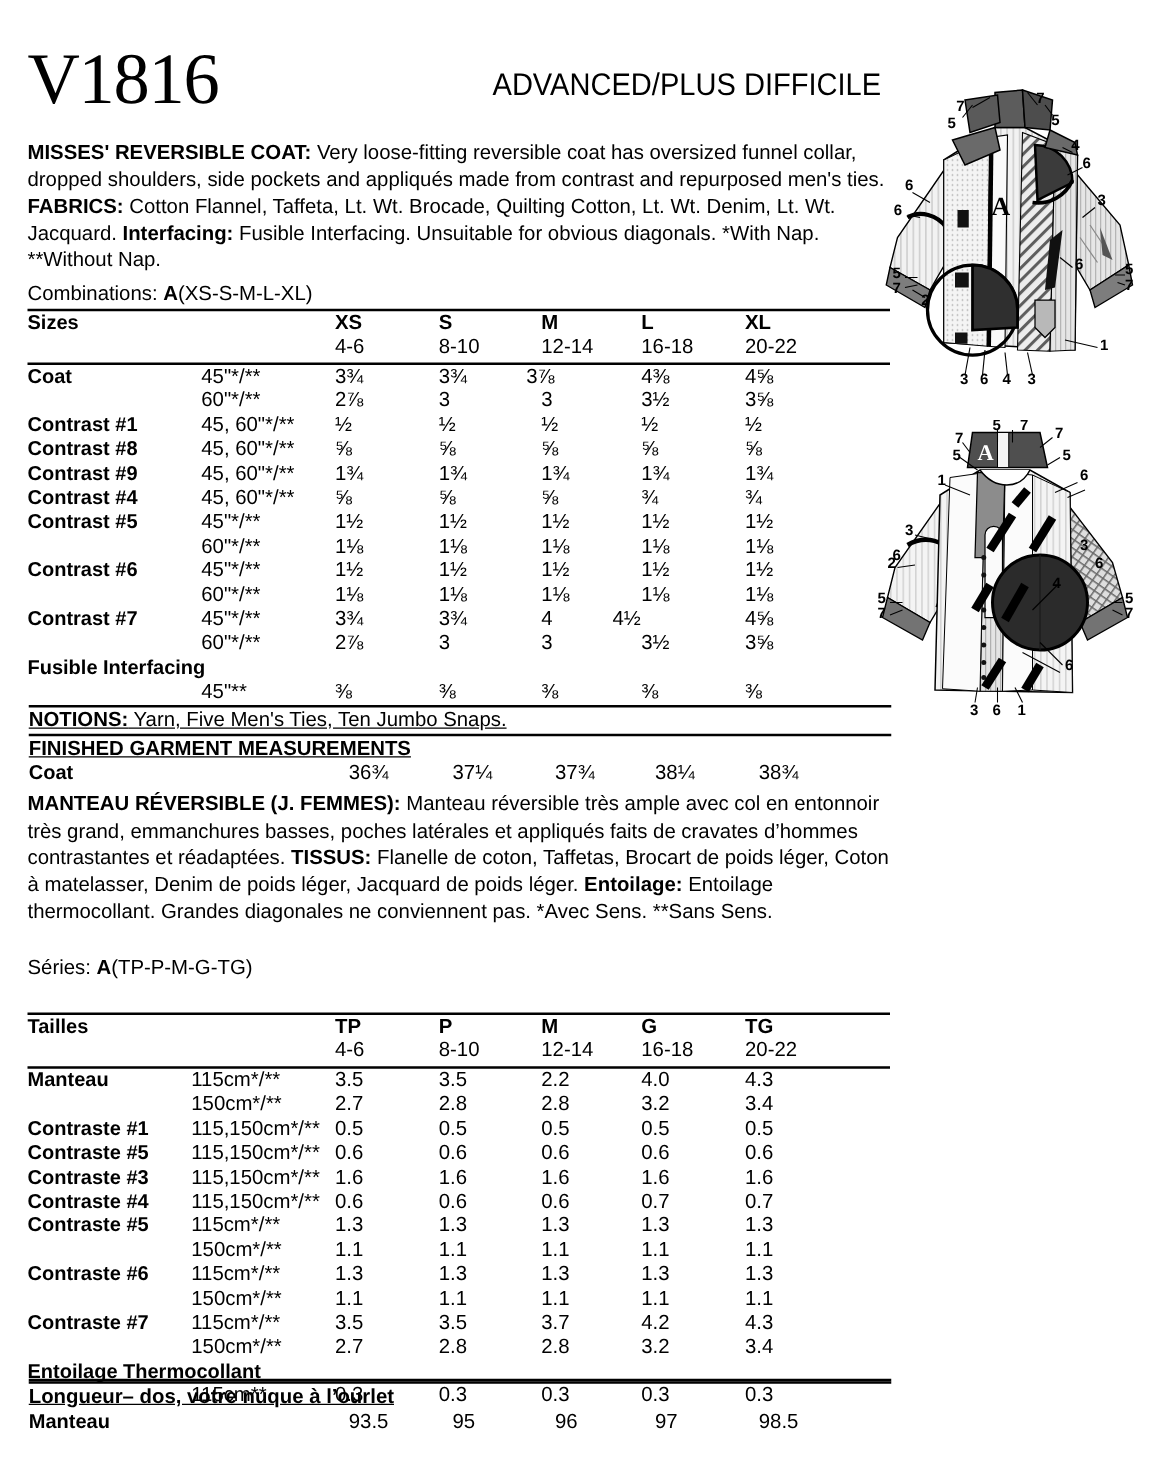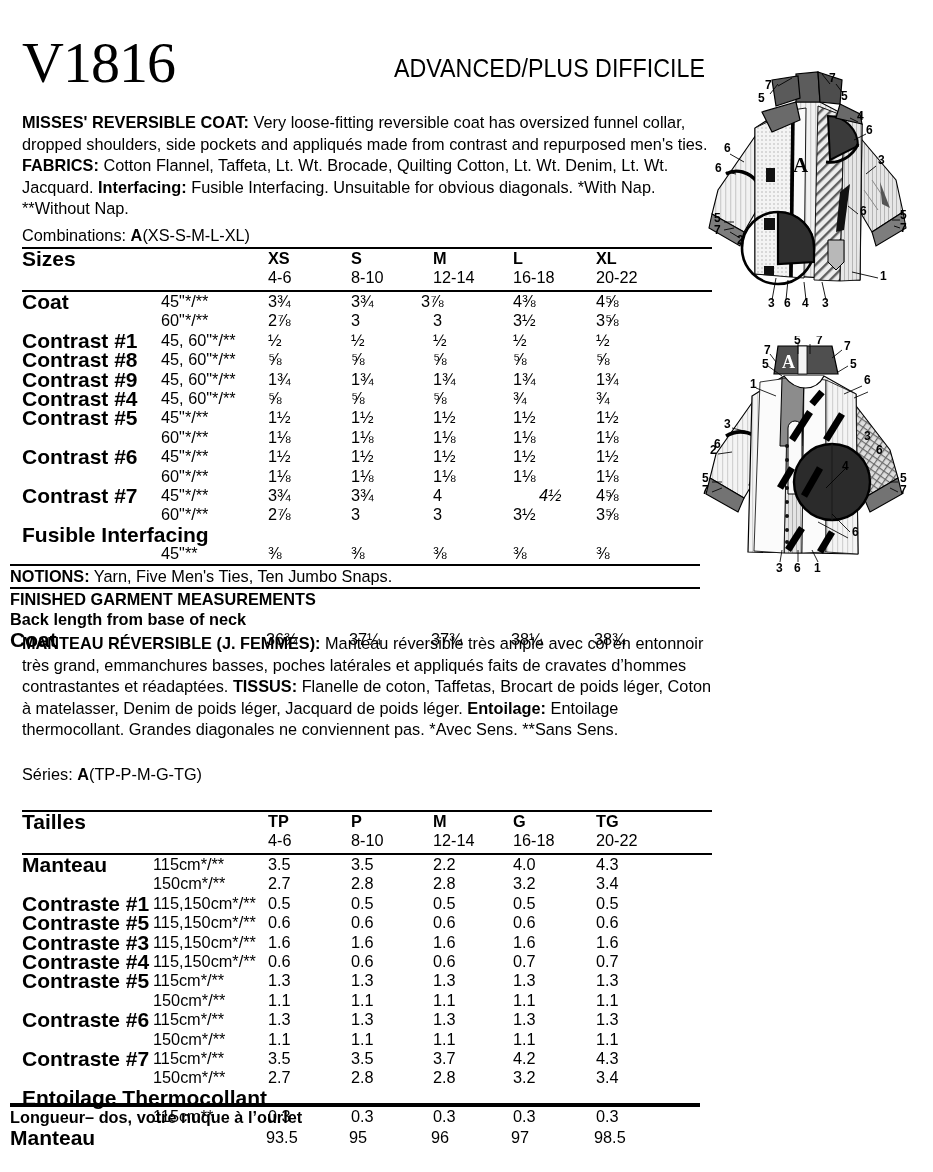--- a/index.html
+++ b/index.html
@@ -44,32 +44,32 @@
   #combos-fr{top:748px;}
   .combos b{font-weight:bold;}
 
   
   .tbl{position:absolute;left:22px;width:690px;}
   #tbl-en{top:231px;}
   #tbl-fr{top:794px;}
   .rule{border-top:2.4px solid #000;width:690px;height:0;}
   .row{position:relative;height:19.4px;white-space:nowrap;}
   .row.tall{height:21px;}
-  .c-label{position:absolute;left:0;top:0;font-size:21px;font-weight:bold;line-height:19px;}
+  .c-label{position:absolute;left:0;top:0;font-size:16px;font-weight:bold;line-height:19px;}
   .c-width{position:absolute;top:0;font-size:16.3px;font-weight:400;line-height:19px;}
   .en .c-width{left:139px;}
   .fr .c-width{left:131px;}
   .val{position:absolute;top:0;font-size:16.3px;line-height:19px;font-weight:400;}
   .hd .c-label{font-weight:bold;}
   .hd .val{font-weight:bold;}
   .sizehd{height:19px;}
   .sizesub{height:22px;}
 
   
-  .section{position:absolute;left:10px;width:690px;}
+  .section{position:absolute;left:23px;width:690px;text-decoration:underline;}
   .sec-line{font-size:16.3px;line-height:20.5px;}
   .sec-line b{font-weight:bold;}
   .bold-line{font-size:16.3px;line-height:20.5px;font-weight:bold;}
 
   
   .illus{position:absolute;}
   #illus-front{left:700px;top:46px;width:228px;height:256px;}
   #illus-back{left:692px;top:320px;width:240px;height:250px;}
   .illus svg{display:block;}
 </style>
@@ -195,21 +195,21 @@
         <span class="val" style="left: 411px;">1⅛</span>
         <span class="val" style="left: 491px;">1⅛</span>
         <span class="val" style="left: 574px;">1⅛</span>
       </div>
       <div class="row">
         <span class="c-label">Contrast #7</span>
         <span class="c-width">45"*/**</span>
         <span class="val" style="left: 246px;">3¾</span>
         <span class="val" style="left: 329px;">3¾</span>
         <span class="val" style="left: 411px;">4</span>
-        <span class="val" style="left: 517px; font-style: italic;">4½</span>
+        <span class="val" style="left: 468px;">4½</span>
         <span class="val" style="left: 574px;">4⅝</span>
       </div>
       <div class="row">
         <span class="c-width">60"*/**</span>
         <span class="val" style="left: 246px;">2⅞</span>
         <span class="val" style="left: 329px;">3</span>
         <span class="val" style="left: 411px;">3</span>
         <span class="val" style="left: 491px;">3½</span>
         <span class="val" style="left: 574px;">3⅝</span>
       </div>
@@ -224,21 +224,20 @@
         <span class="val" style="left: 491px;">⅜</span>
         <span class="val" style="left: 574px;">⅜</span>
       </div>
     </div>
 
   <div class="section" id="sec-notions-en" style="top: 548px;">
       <div class="rule"></div>
       <div class="sec-line"><b>NOTIONS:</b><span> Yarn, Five Men's Ties, Ten Jumbo Snaps.</span></div>
       <div class="rule"></div>
       <div class="bold-line">FINISHED GARMENT MEASUREMENTS</div>
-      <div class="bold-line">Back length from base of neck</div>
       <div class="row tall">
         <span class="c-label">Coat</span>
         <span class="val" style="left: 256px;">36¾</span>
         <span class="val" style="left: 339px;">37¼</span>
         <span class="val" style="left: 421px;">37¾</span>
         <span class="val" style="left: 501px;">38¼</span>
         <span class="val" style="left: 584px;">38¾</span>
       </div>
     </div>
 

